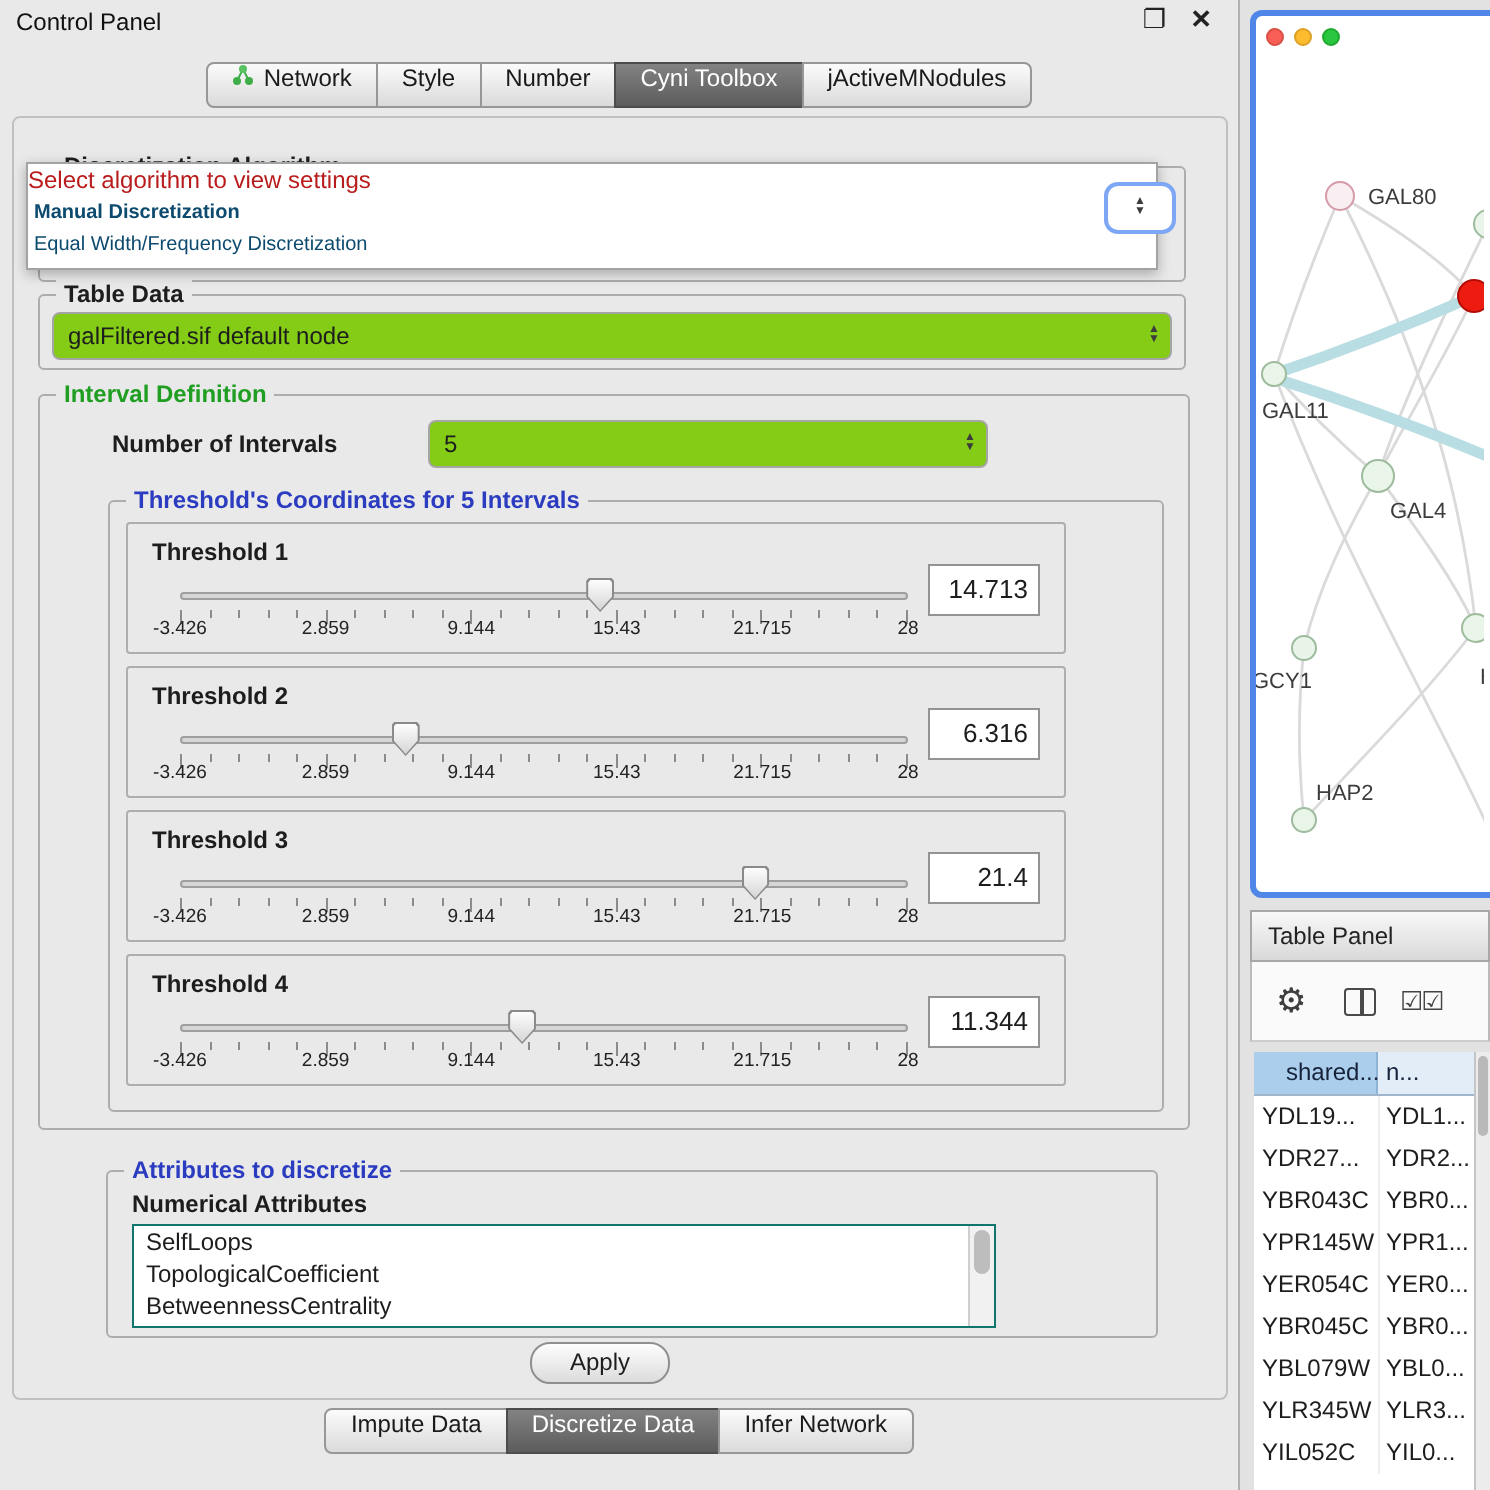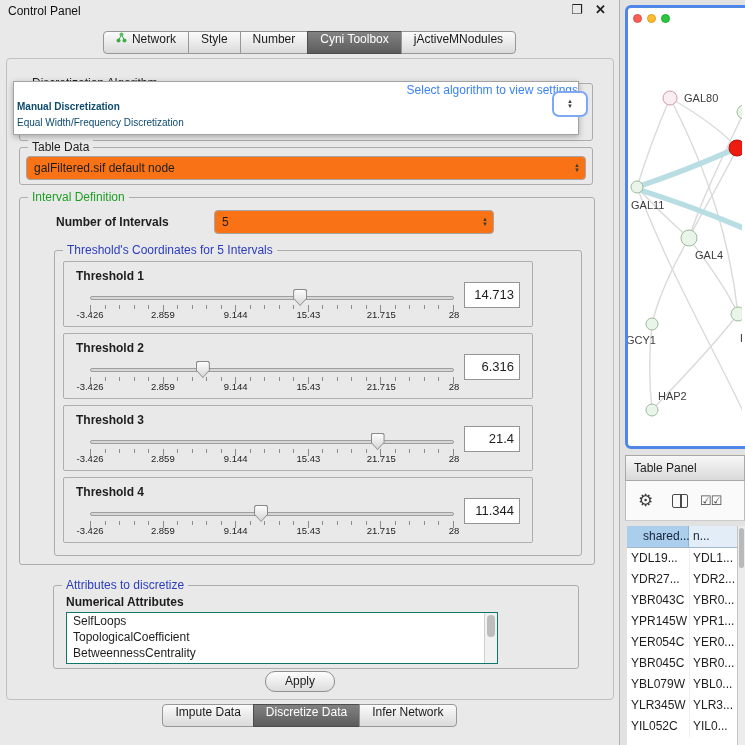--- a/index.html
+++ b/index.html
@@ -23,35 +23,35 @@
     color:#1a1a1a; white-space:nowrap; }
   .tab:first-child { border-radius:4px 0 0 4px; margin-left:0; }
   .tab:last-child { border-radius:0 4px 4px 0; }
   .tab.active { background:linear-gradient(#828282,#5c5c5c); color:#fff; border-color:#4c4c4c; }
 
   .content { position:absolute; left:6px; top:58px; width:608px; height:642px;
     border:1px solid #c0c0c0; border-radius:4px; background:#e9e9e9; }
 
   .groupbox { position:absolute; border:1px solid #adadad; border-radius:3px; }
   .group-title { position:absolute; top:-8px; left:8px; background:#e9e9e9; padding:0 4px;
-    white-space:nowrap; color:#1d1d1d; }
+    white-space:nowrap; color:#1d1d1d;font-weight:bold; }
   .group-title.green { color:#1f9e22; }
   .group-title.blue  { color:#2b3cc0; }
 
   
-  .combo { position:absolute; background:#f97316; border:1px solid #a5a5a5; border-radius:4px;
+  .combo { position:absolute; background:#84cc16; border:1px solid #a5a5a5; border-radius:4px;
     display:flex; align-items:center; height:24px; }
   .combo .val { flex:1; padding-left:7px; overflow:hidden; white-space:nowrap; }
   .stepper { width:16px; height:100%; display:flex; flex-direction:column;
     align-items:center; justify-content:center; font-size:6px; line-height:5px; color:#3c3c3c; }
 
   
   #algo-popup { position:absolute; left:6px; top:22px; width:566px; height:54px; background:#fff;
     border:1px solid #a3a3a3; box-shadow:0 2px 6px rgba(0,0,0,.28); z-index:40; }
-  .popup-hint { text-align:right; color:#3b82f6; height:17px; line-height:17px; }
+  .popup-hint { text-align:left; color:#b91c1c; height:17px; line-height:17px; }
   .popup-item { padding:0 3px; height:16px; line-height:16px; font-size:10px; color:#0c4a6e; }
   .popup-item.bold { font-weight:bold; }
   #combo-fragment { position:absolute; left:545px; top:32px; width:36px; height:26px;
     background:#fff; border:2px solid #7da7f5; border-radius:7px; z-index:50;
     display:flex; align-items:center; justify-content:center; }
 
   
   .threshold-box { position:absolute; left:8px; width:470px; height:66px;
     border:1px solid #aeaeae; border-radius:2px; background:#e9e9e9; }
   .th-label { position:absolute; left:12px; top:7px; font-weight:bold; }

